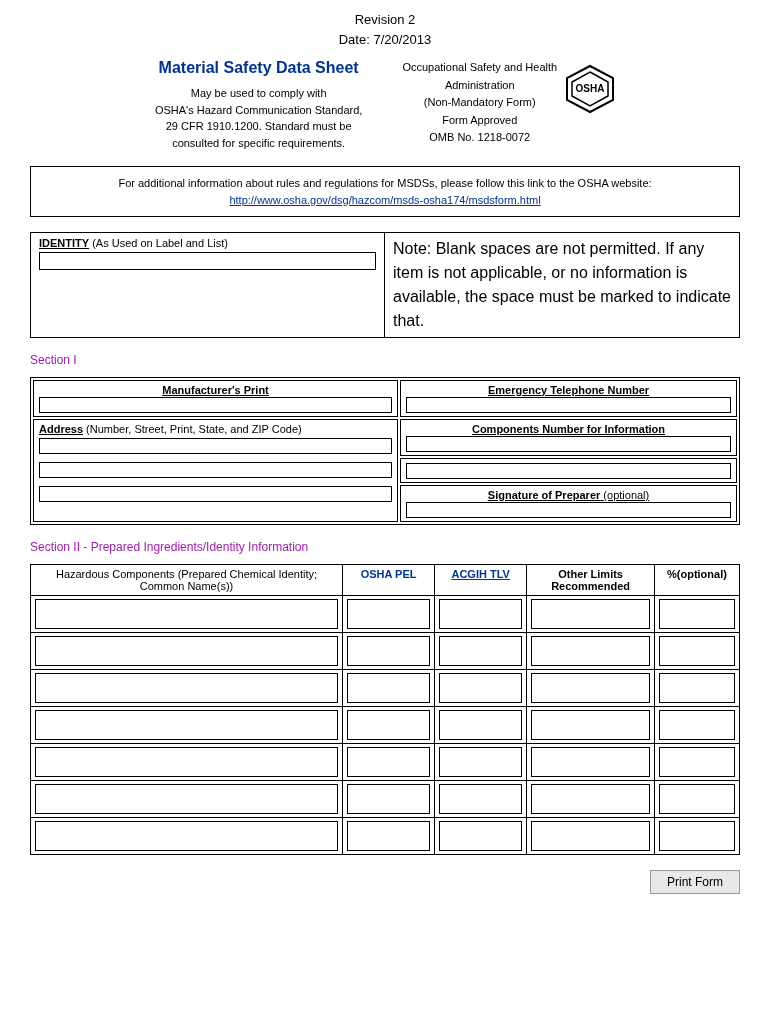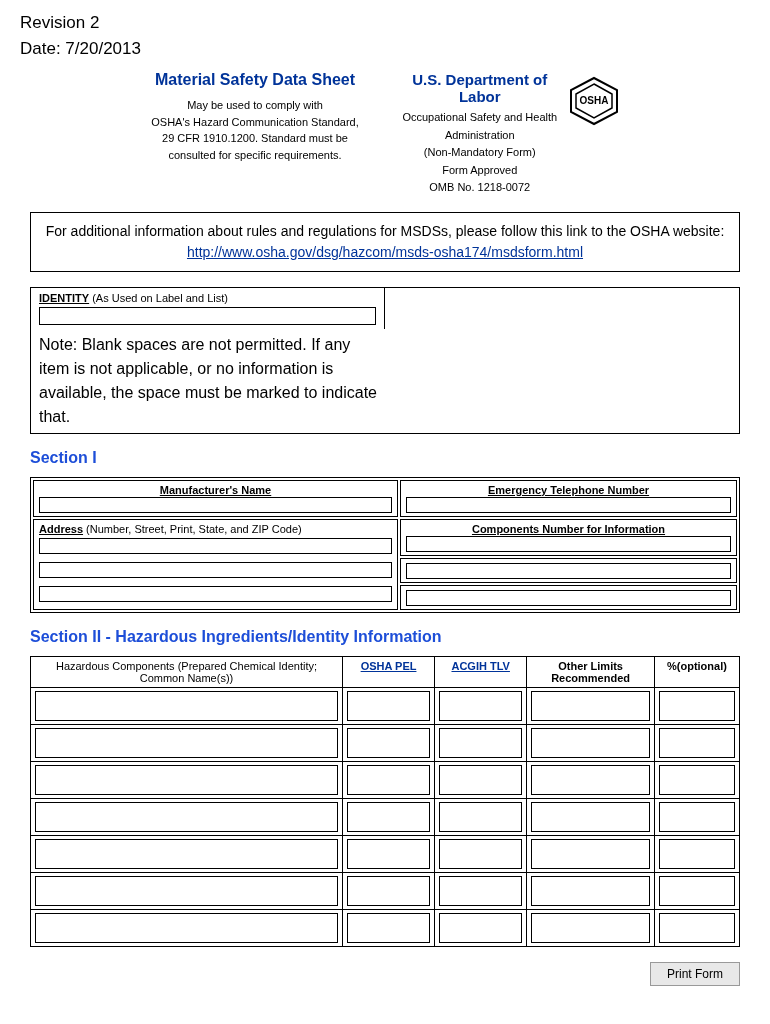--- a/index.html
+++ b/index.html
@@ -6,23 +6,24 @@
     body {
       font-family: Arial, sans-serif;
       font-size: 12px;
       background: #fff;
       color: #000;
       width: 770px;
       min-height: 1024px;
       padding: 10px 20px 20px 20px;
     }
     .revision-info {
-      font-size: 17px;
+      font-size: 13px;
       line-height: 1.5;
       margin-bottom: 10px;
+      text-align: center;
     }
     .header-section {
       display: flex;
       justify-content: center;
       align-items: flex-start;
       gap: 40px;
       margin-bottom: 15px;
       padding: 0 20px;
     }
     .header-left {
@@ -60,33 +61,32 @@
     }
     .header-right-inner {
       display: flex;
       align-items: flex-start;
       gap: 8px;
     }
     .info-box {
       border: 1px solid #000;
       padding: 8px 12px;
       margin: 0 10px 15px 10px;
-      font-size: 14px;
+      font-size: 11px;
       text-align: center;
       line-height: 1.5;
     }
     .info-box a {
       color: #003399;
       text-decoration: underline;
     }
     .identity-section {
       border: 1px solid #000;
       display: flex;
       margin: 0 10px 15px 10px;
-      flex-direction: column;
     }
     .identity-left {
       border-right: 1px solid #000;
       padding: 4px 8px;
       width: 50%;
     }
     .identity-right {
       padding: 4px 8px;
       width: 50%;
       font-size: 16px;
@@ -100,23 +100,23 @@
       text-decoration: underline;
     }
     .form-input {
       border: 1px solid #000;
       width: 100%;
       height: 18px;
       display: block;
       margin-top: 2px;
     }
     .section-title {
-      color: #1d4ed8;
-      font-size: 16px;
-      font-weight: bold;
+      color: #a21caf;
+      font-size: 12px;
+      font-weight: normal;
       margin: 10px 10px 10px 10px;
     }
     .section-i-table {
       border: 1px solid #000;
       margin: 0 10px 15px 10px;
       width: calc(100% - 20px);
     }
     .section-i-table td {
       border: 1px solid #000;
       padding: 3px 5px;
@@ -155,21 +155,20 @@
     }
     .section-ii-table th.haz-comp {
       text-align: center;
       font-size: 11px;
     }
     .section-ii-table th.haz-comp span {
       font-weight: normal;
     }
     .section-ii-table th.osha-pel {
       color: #003399;
-      text-decoration: underline;
     }
     .section-ii-table th.acgih-tlv {
       color: #003399;
       text-decoration: underline;
     }
     .section-ii-table input[type="text"] {
       border: 1px solid #000;
       width: 100%;
       height: 30px;
       font-size: 11px;
@@ -213,21 +212,20 @@
     <div class="subtitle">
       May be used to comply with<br>
       OSHA's Hazard Communication Standard,<br>
       29 CFR 1910.1200. Standard must be<br>
       consulted for specific requirements.
     </div>
   </div>
   <div class="header-right">
     <div class="header-right-inner">
       <div>
-        <div class="dept-title">U.S. Department of Labor</div>
         <div class="dept-subtitle">
           Occupational Safety and Health<br>
           Administration<br>
           (Non-Mandatory Form)<br>
           Form Approved<br>
           OMB No. 1218-0072
         </div>
       </div>
       <div>
         <svg class="osha-logo" viewBox="0 0 50 50" xmlns="http://www.w3.org/2000/svg">
@@ -254,21 +252,21 @@
   </div>
   <div class="identity-right">Note: Blank spaces are not permitted. If any item is not applicable, or no information is available, the space must be marked to indicate that.</div>
 </div>
 
 <div class="section-title">Section I</div>
 
 <table class="section-i-table">
   <tbody>
     <tr>
       <td style="width:52%">
-        <div class="col-header">Manufacturer's Name</div>
+        <div class="col-header">Manufacturer's Print</div>
         <input type="text" style="">
       </td>
       <td style="width:48%">
         <div class="col-header">Emergency Telephone Number</div>
         <input type="text" style="">
       </td>
     </tr>
     <tr>
       <td rowspan="3" style="vertical-align:top;">
         <div class="address-label">
@@ -283,27 +281,31 @@
         <input type="text" style="">
       </td>
     </tr>
     <tr>
       <td>
         <input type="text" style="">
       </td>
     </tr>
     <tr>
       <td>
+        <div class="col-header">
+          <strong style="text-decoration: underline;">Signature of Preparer</strong>
+          <span style="font-weight:normal; text-decoration:none;"> (optional)</span>
+        </div>
         <input type="text" style="">
       </td>
     </tr>
   </tbody>
 </table>
 
-<div class="section-title">Section II - Hazardous Ingredients/Identity Information</div>
+<div class="section-title">Section II - Prepared Ingredients/Identity Information</div>
 
 <table class="section-ii-table">
   <thead>
     <tr>
       <th class="haz-comp" style="width:44%">
         <span>Hazardous Components</span>
         <span>(Prepared Chemical Identity; Common Name(s))</span>
       </th>
       <th class="osha-pel" style="width: 13%; color: rgb(0, 51, 153);">OSHA PEL</th>
       <th class="acgih-tlv" style="width: 13%; color: rgb(0, 51, 153);">ACGIH TLV</th>

